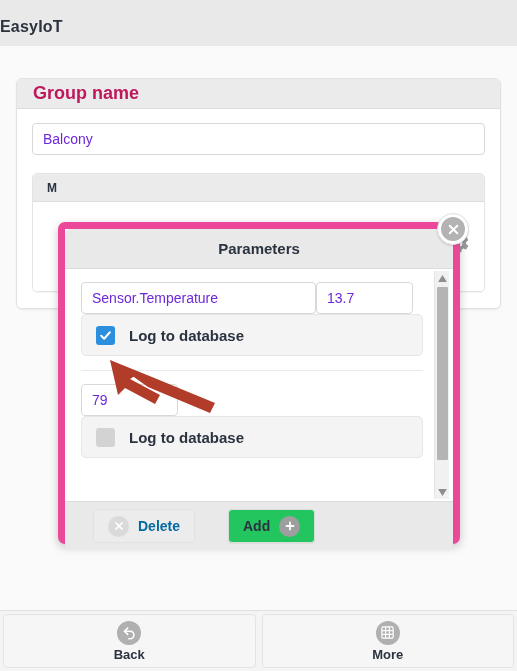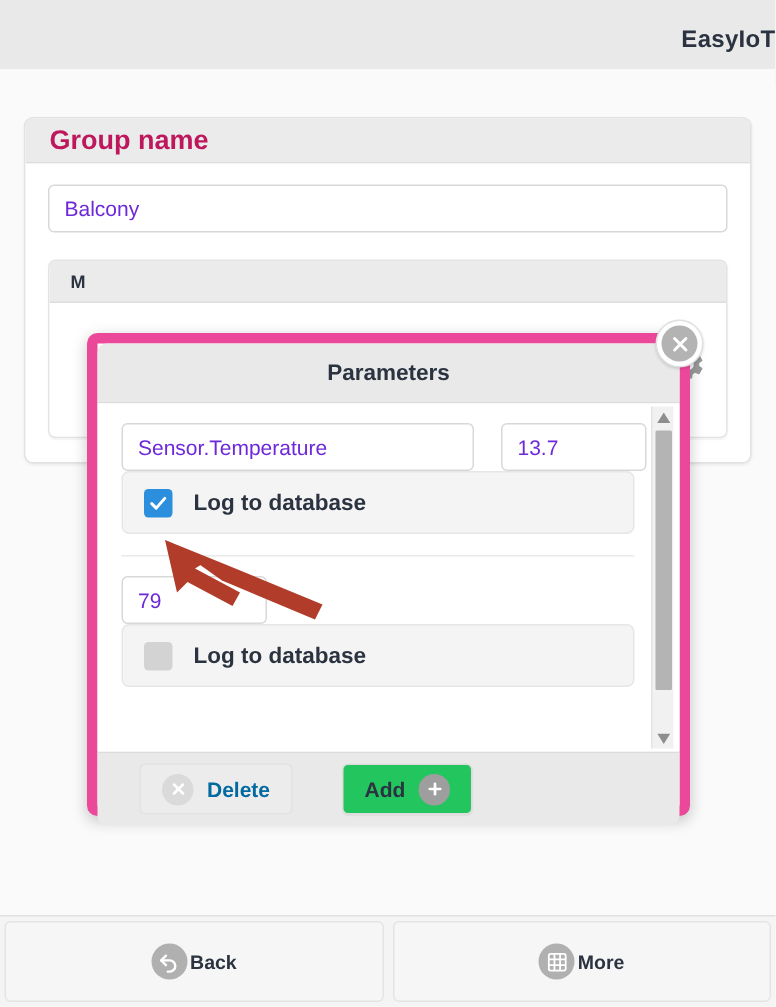--- a/index.html
+++ b/index.html
@@ -9,21 +9,21 @@
     background: #f7f7f7;
     overflow: hidden;
   }
   .app { position: relative; width: 517px; height: 671px; background: #fafafa; }
 
   
   .topbar {
     position: absolute; left: 0; top: 0; width: 517px; height: 55px;
     background: #e9e9e9;
     border-bottom: 1px solid #d6d6d6;
-    display: flex; align-items: center; justify-content: flex-end;
+    display: flex; align-items: center; justify-content: flex-start;
   }
   .topbar-title {
     font-size: 16px; font-weight: bold; color: #2b3340; letter-spacing: .2px;
   }
 
   
   .page {
     position: absolute; left: 0; top: 46px; width: 517px; height: 557px;
     background: #fafafa;
   }
@@ -117,21 +117,21 @@
     background: #fff;
     overflow: hidden;
   }
   .scroll-area {
     position: absolute; left: 0; top: 0; right: 0; bottom: 0;
     padding: 0 30px 0 16px;
     overflow: hidden;
   }
 
   .param-row { padding-top: 13px; }
-  .row-fields { display: flex; gap: 18px; }
+  .row-fields { display: flex; }
   .field-name { flex: 0 0 235px; }
   .field-value { flex: 0 0 97px; }
   .check-box-row {
     background: #f4f4f4;
     border: 1px solid #e6e6e6;
     border-radius: 5px;
     height: 42px;
     display: flex; align-items: center; padding: 0 14px;
   }
   .cb {
@@ -210,21 +210,21 @@
     background: #f4f4f4;
     border-top: 1px solid #e0e0e0;
     display: flex;
   }
   .navbtn {
     flex: 1 1 50%;
     background: #f6f6f6;
     border: 1px solid #e4e4e4;
     margin: 3px;
     border-radius: 4px;
-    display: flex; flex-direction: row; align-items: center; justify-content: center;
+    display: flex; flex-direction: column; align-items: center; justify-content: center;
     gap: 2px;
     cursor: pointer;
   }
   .navbtn .disc {
     width: 24px; height: 24px; border-radius: 50%;
     background: #b0b0b0;
     display: flex; align-items: center; justify-content: center;
   }
   .navbtn .disc svg { width: 15px; height: 15px; }
   .navbtn .lbl { font-size: 13px; font-weight: bold; color: #2b3340; }

